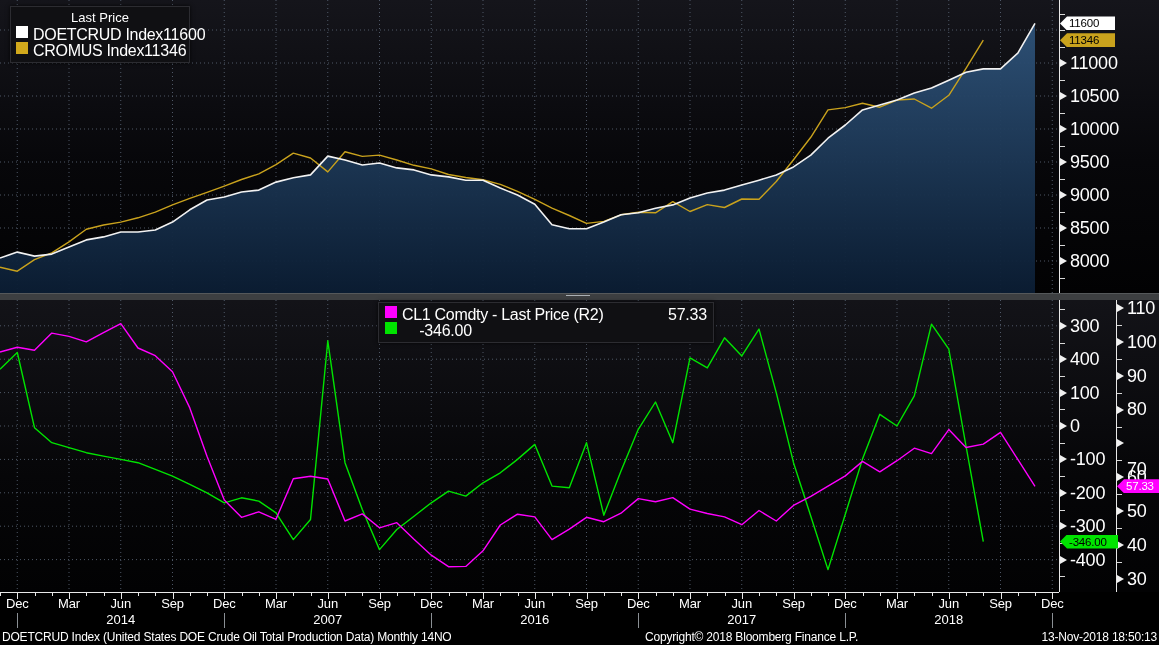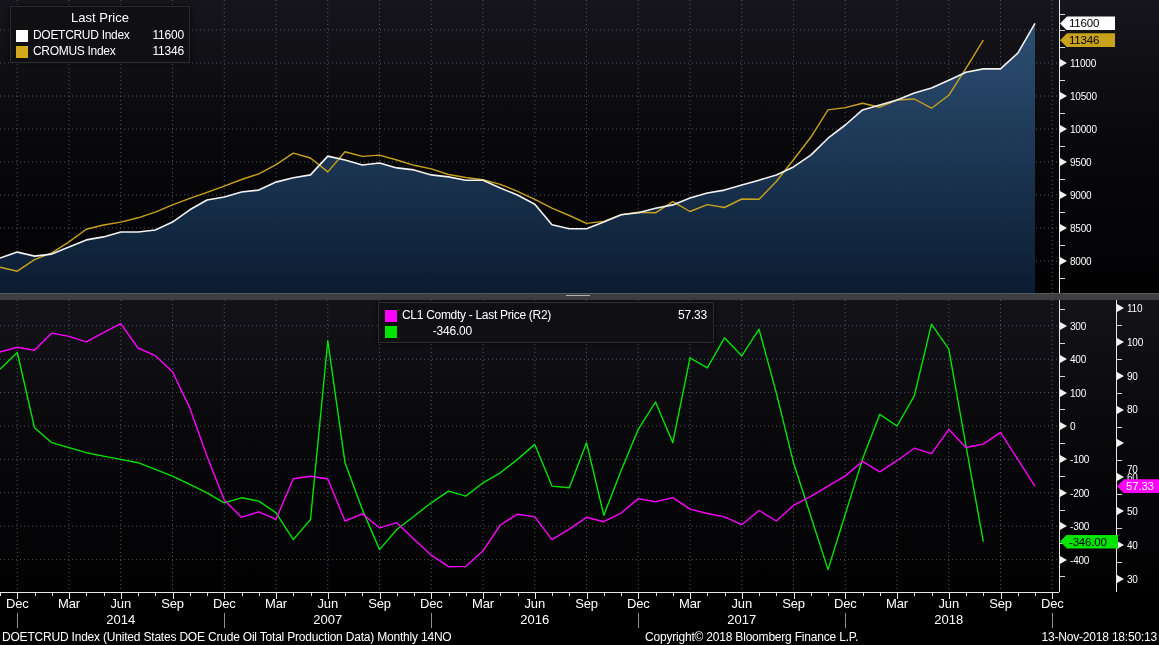--- a/index.html
+++ b/index.html
@@ -7,28 +7,28 @@
           font-family:"Liberation Sans",sans-serif;color:#fff;-webkit-font-smoothing:antialiased;}
   .abs{position:absolute;}
   #top-panel{left:0;top:0;width:1159px;height:293px;background:linear-gradient(180deg,#15151b 0%,#07070a 55%,#020203 100%);}
   #bottom-panel{left:0;top:300px;width:1159px;height:292px;background:linear-gradient(180deg,#131318 0%,#060608 60%,#020203 100%);}
   #divider{left:0;top:293px;width:1159px;height:7px;background:#3d3f41;border-top:1px solid #55585a;box-sizing:border-box;}
   #divider-handle{left:566px;top:1px;width:24px;height:4px;border-top:1px solid #aab0b5;border-bottom:1px solid #aab0b5;}
   svg{display:block;}
   .axis-line{width:1px;background:#e8e8e8;}
   .tick-arrow{width:0;height:0;border-top:4px solid transparent;border-bottom:4px solid transparent;border-left:7px solid #f0f0f0;}
   .tick-minor{height:1px;width:5px;background:#d8d8d8;}
-  .tick-label{font-size:10px;line-height:13px;color:#fff;white-space:nowrap;letter-spacing:-0.2px;}
+  .tick-label{font-size:18px;line-height:13px;color:#fff;white-space:nowrap;letter-spacing:-0.2px;}
   .badge{height:14px;line-height:14px;font-size:11.5px;padding-left:9px;box-sizing:border-box;
          clip-path:polygon(7px 0,100% 0,100% 100%,7px 100%,0 50%);z-index:5;white-space:nowrap;letter-spacing:-0.2px;}
   .legend-box{background:#101013;border:1px solid #2c2c31;box-shadow:0 0 4px rgba(0,0,0,.8);z-index:4;}
   #top-legend{left:10px;top:6px;width:168px;padding:3px 5px 4px 5px;}
   #bottom-legend{left:378px;top:302px;width:322px;padding:3px 6px 4px 6px;}
   .legend-title{text-align:center;font-size:13px;line-height:16px;}
-  .legend-row{display:flex;align-items:flex-end;height:16px;font-size:12px;cursor:default;}
+  .legend-row{display:flex;align-items:flex-start;height:16px;font-size:16px;cursor:default;}
   .chip{width:12px;height:12px;margin-right:5px;flex:0 0 12px;}
   .legend-label{flex:1 1 auto;white-space:nowrap;letter-spacing:-0.3px;}
   .legend-value{flex:0 0 auto;text-align:right;white-space:nowrap;letter-spacing:-0.2px;}
   #x-axis{left:0;top:592px;width:1000px;height:38px;}
   #x-baseline{left:0;top:0;width:1059px;height:1px;background:#e8e8e8;}
   .x-tick{width:1px;background:#e8e8e8;top:1px;}
   .month-label{top:5px;width:34px;text-align:center;font-size:13px;line-height:13px;letter-spacing:-0.2px;}
   .year-label{top:21px;width:44px;text-align:center;font-size:13px;line-height:13px;}
   .year-sep{top:21px;width:1px;height:15px;background:#8a8f94;}
   #status-bar{left:0;top:630px;width:1159px;height:15px;font-size:12px;line-height:15px;letter-spacing:-0.2px;}

